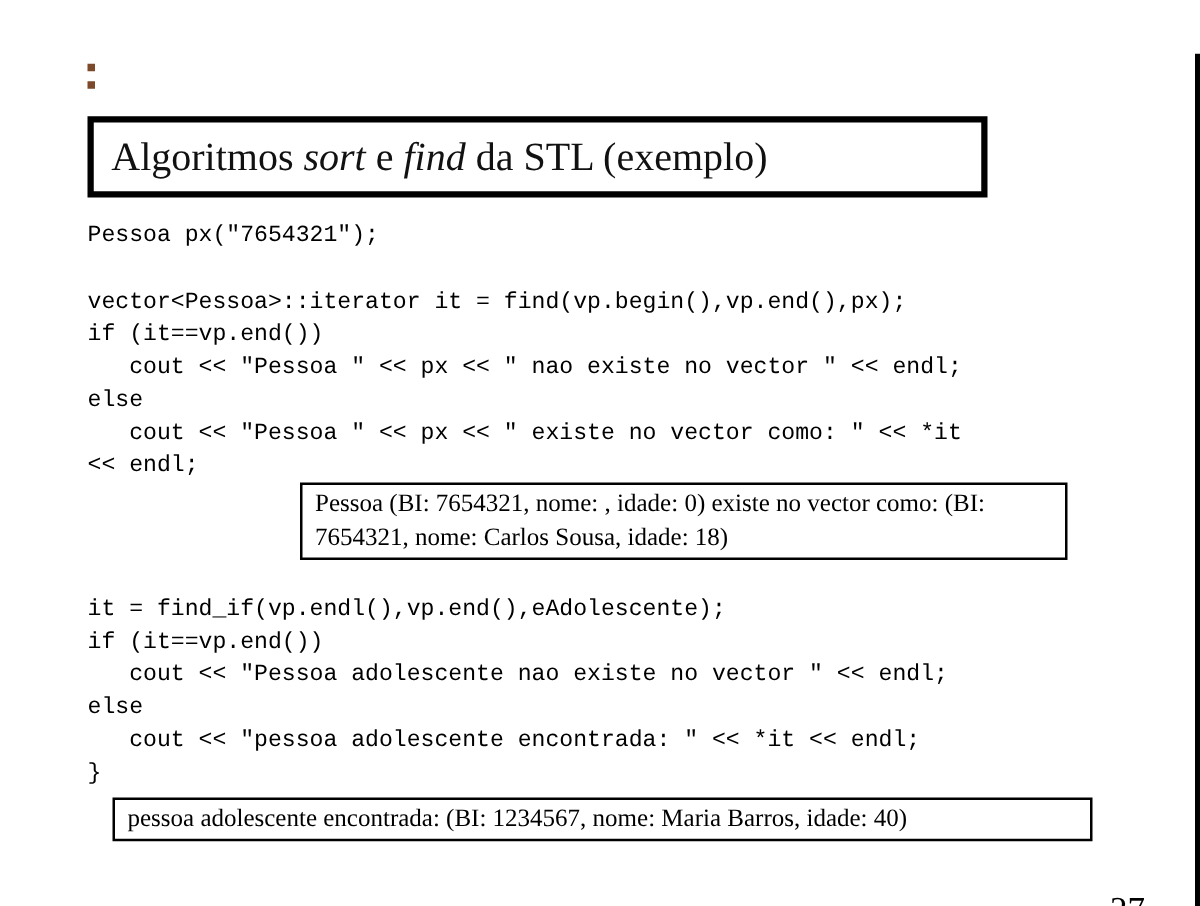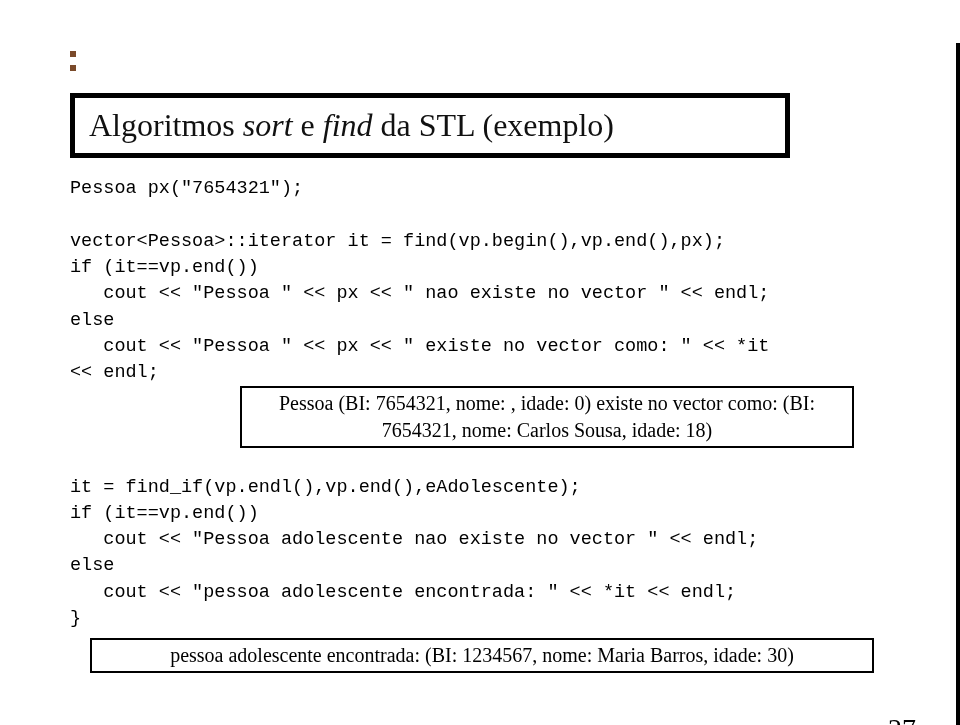--- a/index.html
+++ b/index.html
@@ -58,21 +58,20 @@
     white-space: pre;
   }
   .output-box {
     border: 2px solid #000;
     padding: 2px 10px;
     font-family: Georgia, 'Times New Roman', serif;
     font-size: 20px;
     line-height: 1.35;
     display: inline-block;
     white-space: normal;
-    text-align: center;
   }
   .output-box-1 {
     margin-left: 170px;
     width: 590px;
   }
   .output-box-2 {
     margin-top: 6px;
     margin-left: 20px;
     width: 760px;
   }
@@ -109,17 +108,17 @@
 <span>   cout &lt;&lt; "Pessoa " &lt;&lt; px &lt;&lt; " existe no vector como: " &lt;&lt; *it</span>
 <span>&lt;&lt; endl;</span>
 <div class="output-box output-box-1"><span>Pessoa (BI: 7654321, nome: , idade: 0) existe no vector como: (BI: 7654321, nome: Carlos Sousa, idade: 18)</span></div>
 <span></span>
 <span>it = find_if(vp.endl(),vp.end(),eAdolescente);</span>
 <span>if (it==vp.end())</span>
 <span>   cout &lt;&lt; "Pessoa adolescente nao existe no vector " &lt;&lt; endl;</span>
 <span>else</span>
 <span>   cout &lt;&lt; "pessoa adolescente encontrada: " &lt;&lt; *it &lt;&lt; endl;</span>
 <span>}</span>
-<div class="output-box output-box-2"><span>pessoa adolescente encontrada: (BI: 1234567, nome: Maria Barros, idade: 30)</span></div></div>
+<div class="output-box output-box-2"><span>pessoa adolescente encontrada: (BI: 1234567, nome: Maria Barros, idade: 40)</span></div></div>
 
   <div class="page-num">27</div>
 
 </div>
 
 </body></html>

